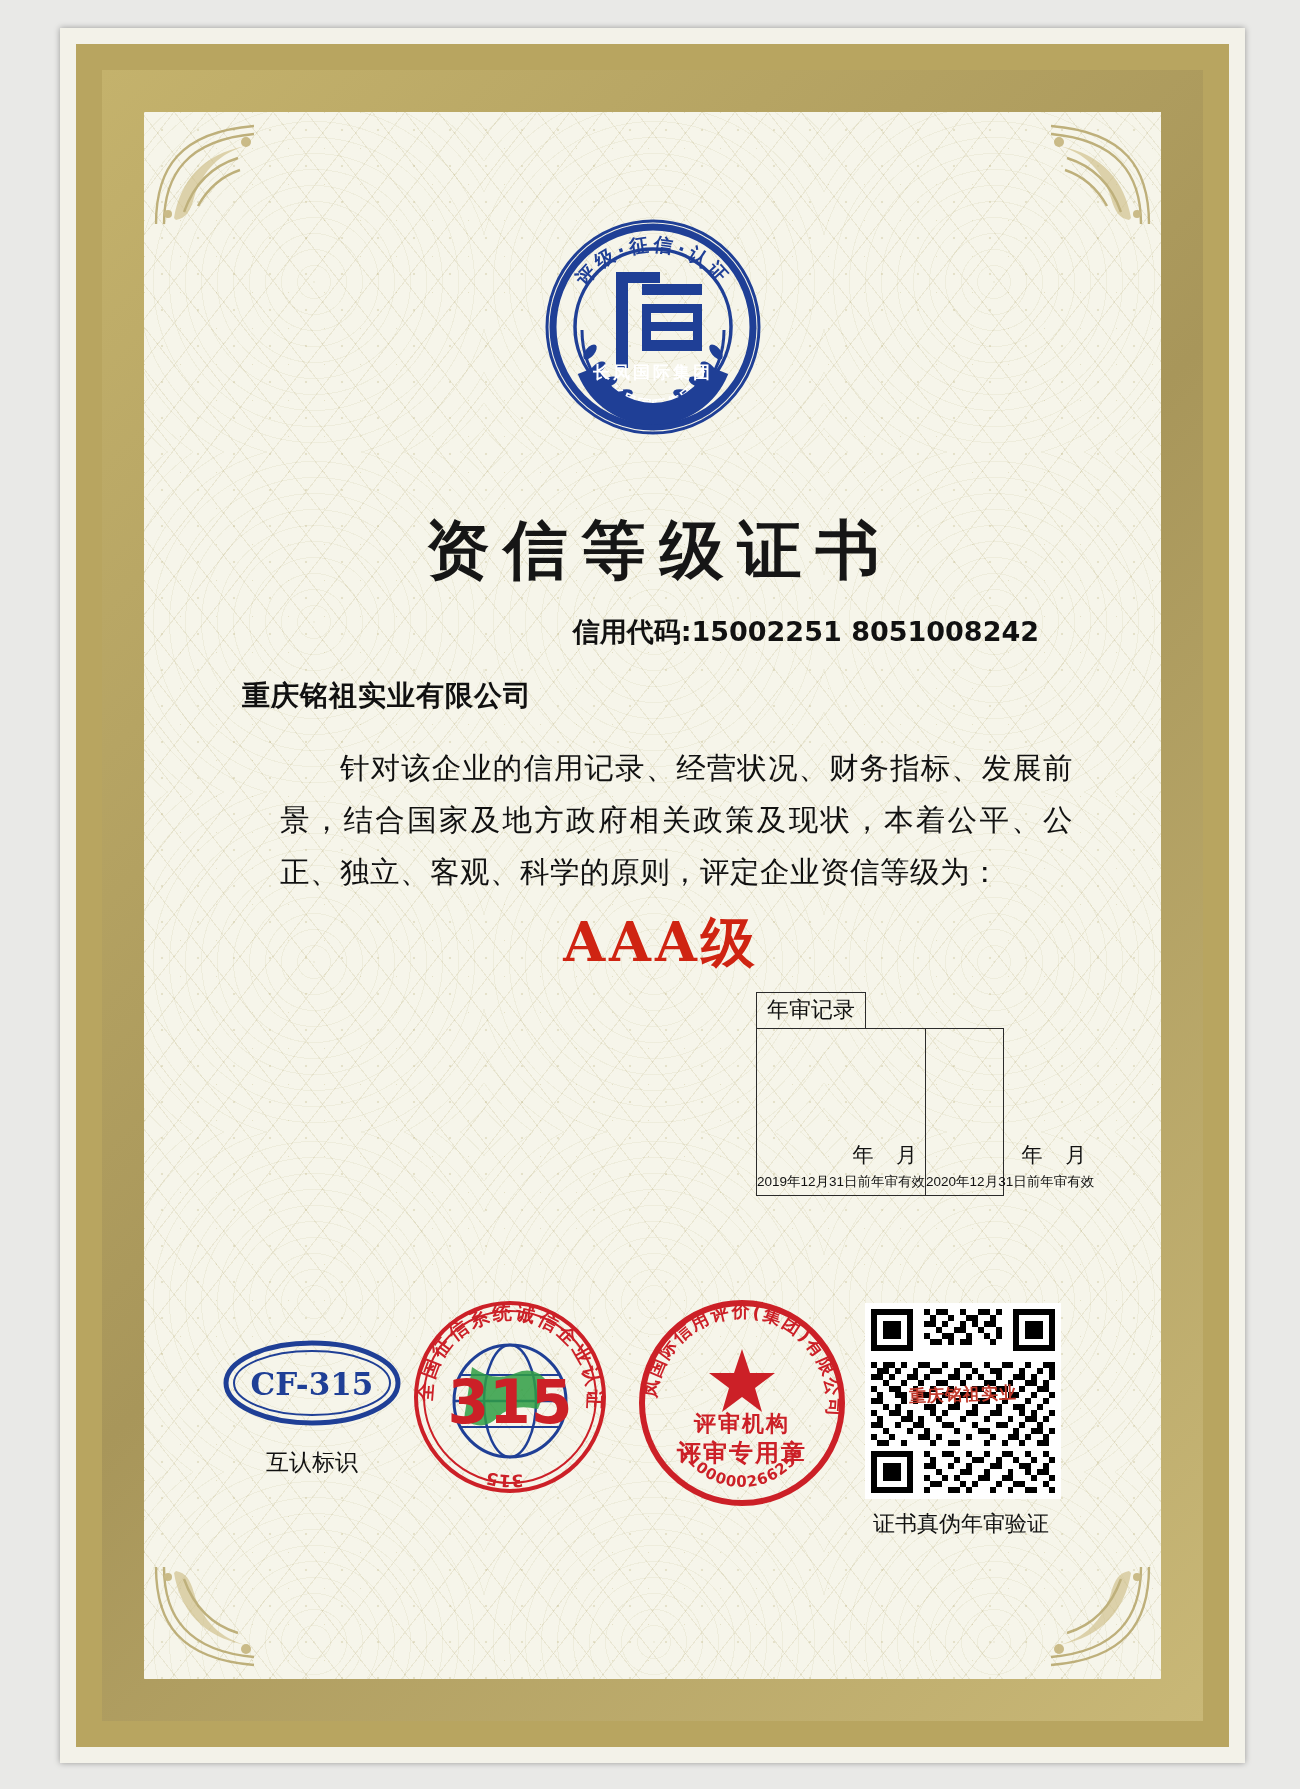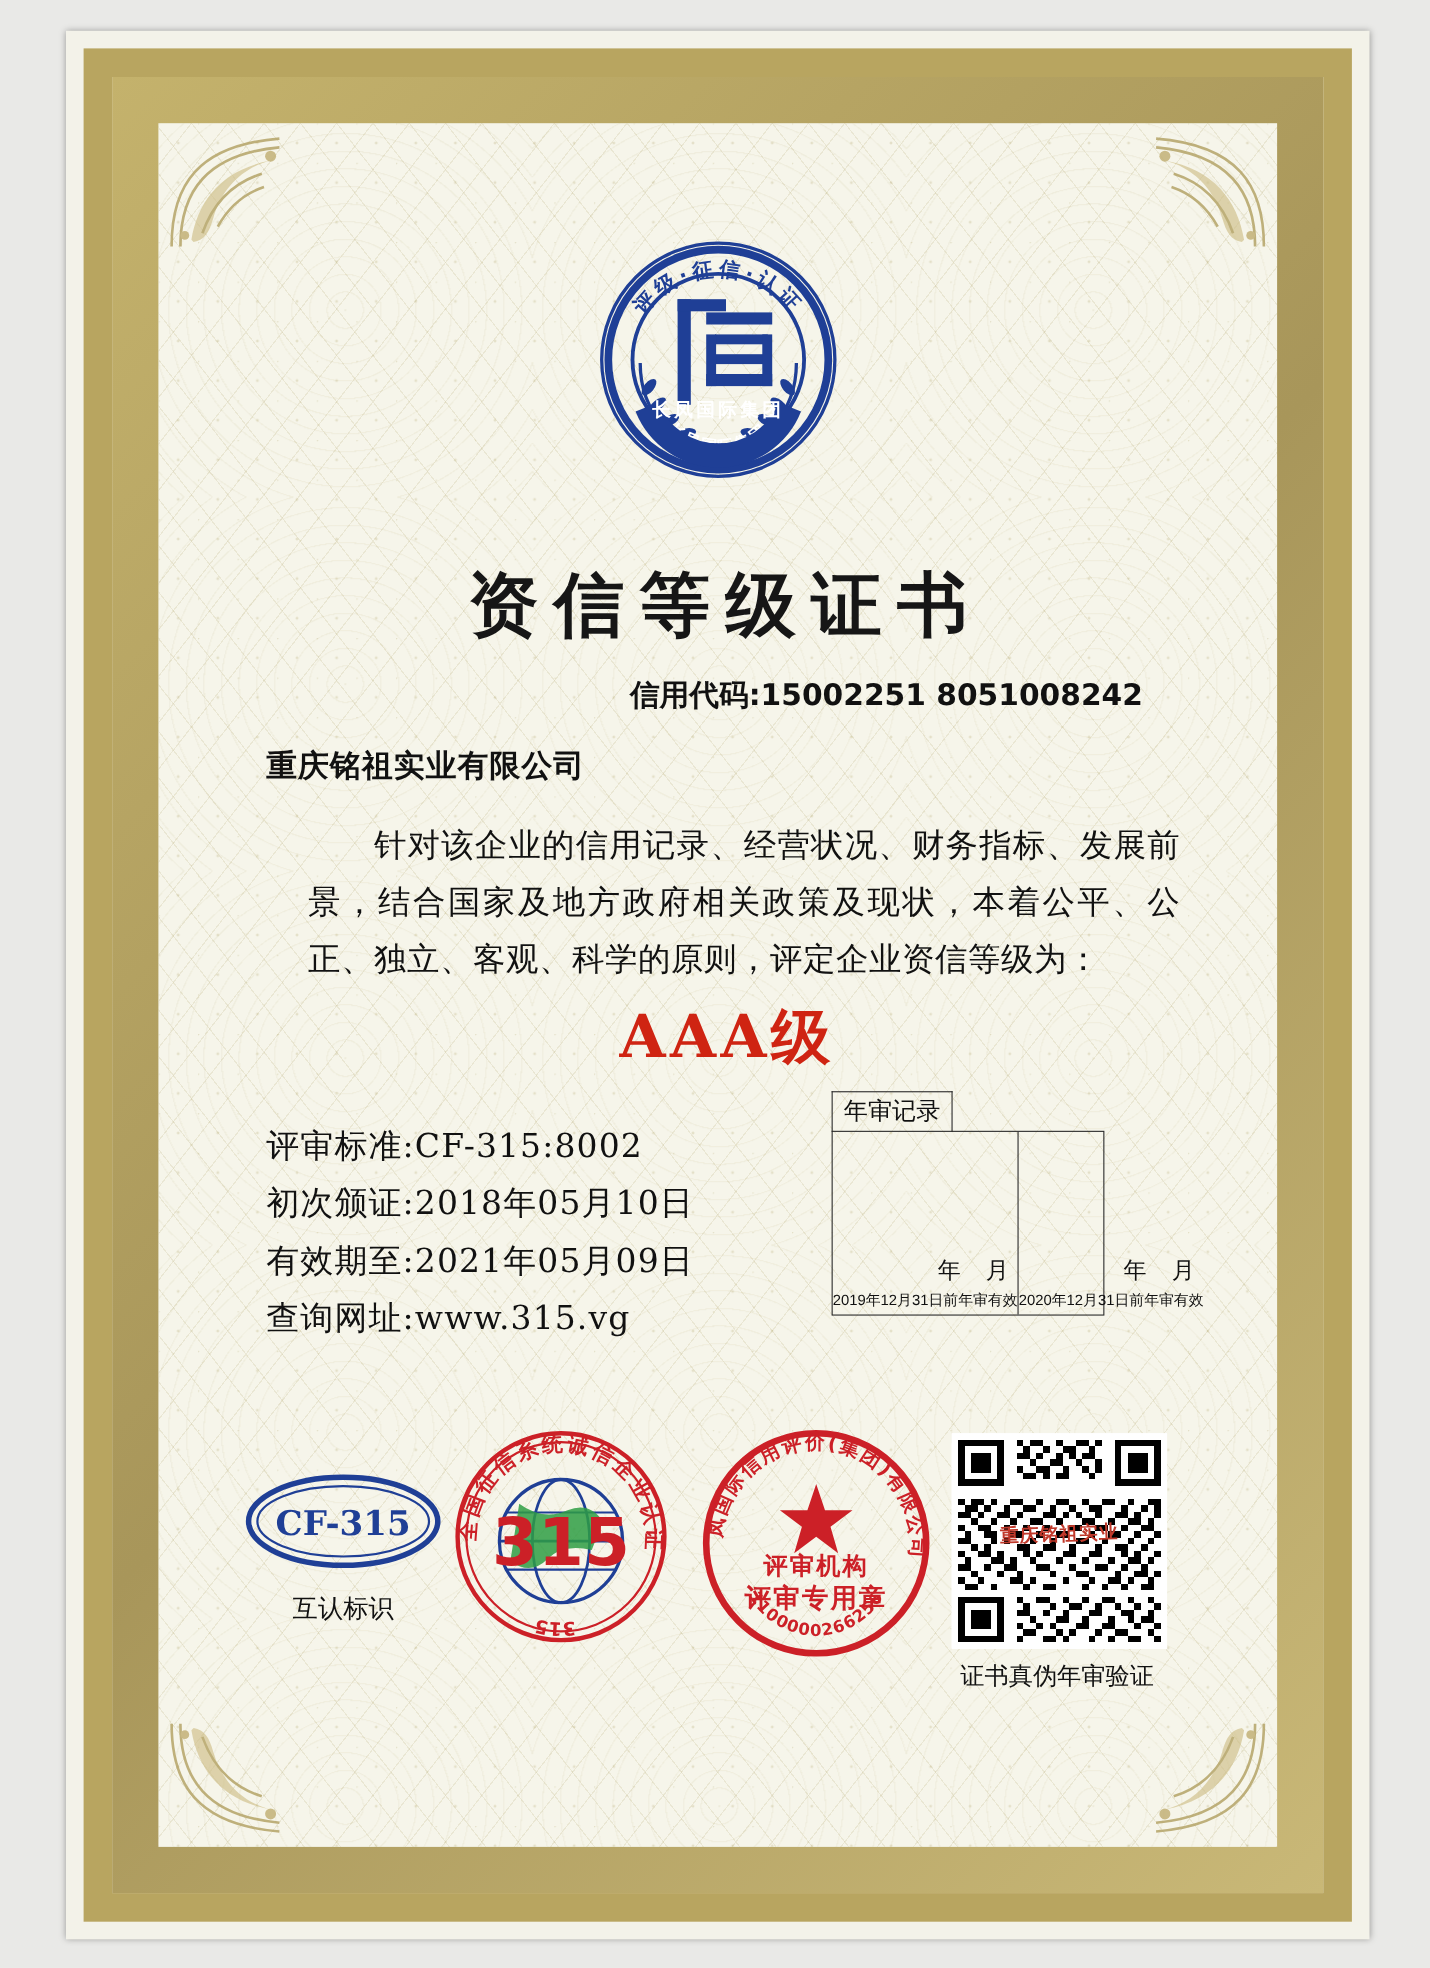--- a/index.html
+++ b/index.html
@@ -270,26 +270,20 @@
         <div id="main-title">资信等级证书</div>
 
         <div id="credit-code">信用代码:15002251 8051008242</div>
 
         <div id="company-name">重庆铭祖实业有限公司</div>
 
         <div id="body-text">针对该企业的信用记录、经营状况、财务指标、发展前景，结合国家及地方政府相关政策及现状，本着公平、公正、独立、客观、科学的原则，评定企业资信等级为：</div>
 
         <div id="grade">AAA级</div>
 
-        <div id="detail-list">
-          <div>评审标准:CF-315:8002</div>
-          <div>初次颁证:2018年05月10日</div>
-          <div>有效期至:2021年05月09日</div>
-          <div>查询网址:www.315.vg</div>
-        </div>
 
         <div id="annual-box">
           <span id="annual-title">年审记录</span>
           <div id="annual-grid">
             <div class="annual-col">
               <div class="annual-ym">年 月</div>
               <div class="annual-note">2019年12月31日前年审有效</div>
             </div>
             <div class="annual-col">
               <div class="annual-ym">年 月</div>

